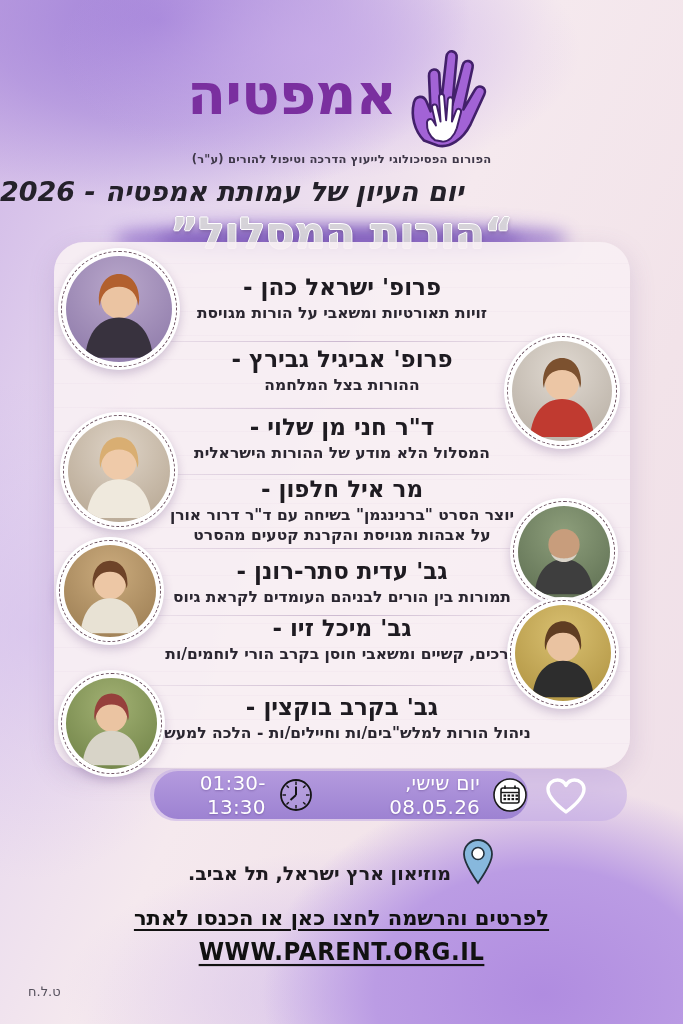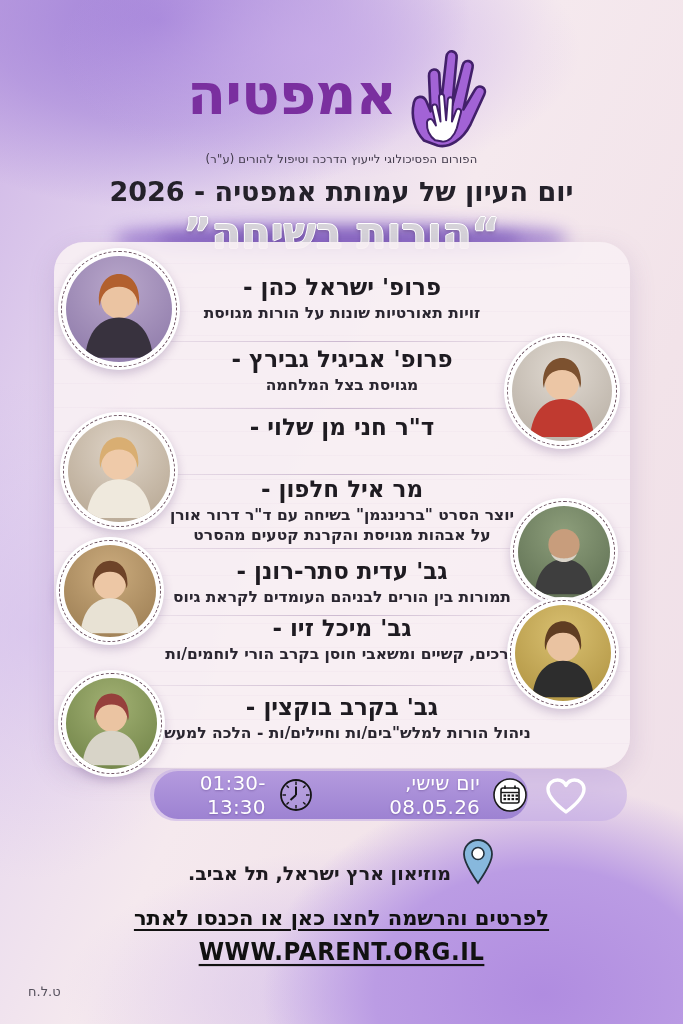--- a/index.html
+++ b/index.html
@@ -16,24 +16,24 @@
   .blob-br2{bottom:-120px;right:-60px;width:680px;height:300px;
     background:radial-gradient(closest-side,rgba(203,180,236,.75),rgba(203,180,236,0));}
   .blob-ml{top:380px;left:-160px;width:380px;height:500px;
     background:radial-gradient(closest-side,rgba(206,184,236,.5),rgba(206,184,236,0));}
 
   
   .logo{position:absolute;top:38px;left:0;right:0;text-align:center;}
   .logo-row{display:flex;justify-content:center;align-items:center;gap:8px;}
   .brand{font-size:57px;font-weight:800;color:#7a2f9f;letter-spacing:-1px;line-height:1;}
   .hands{width:92px;height:112px;}
-  .tagline{margin-top:2px;font-size:11.5px;font-weight:400;color:#3e3748;letter-spacing:.2px;}
-
-  .title{position:absolute;top:176px;left:0;right:0;margin:0;text-align:center;
-    font-size:27px;font-weight:800;color:#24212a;}
+  .tagline{margin-top:2px;font-size:11.5px;font-weight:700;color:#3e3748;letter-spacing:.2px;}
+
+  .title{position:absolute;top:176px;left:0;right:0;margin:0;text-align:left;
+    font-size:27px;font-weight:800;color:#24212a;font-style:italic;}
   .subtitle-wrap{position:absolute;top:204px;left:0;right:0;height:58px;text-align:center;}
   .smear{position:absolute;top:20px;left:116px;width:450px;height:32px;border-radius:40%;
     background:#8a66c8;filter:blur(9px);opacity:.8;}
   .smear2{position:absolute;top:26px;left:160px;width:360px;height:20px;border-radius:40%;
     background:#6f4bb2;filter:blur(7px);opacity:.55;}
   .subtitle{position:relative;margin:0;font-size:43px;font-weight:800;color:#d6d3d9;line-height:58px;
     text-shadow:0 1px 0 #fff,0 -1px 0 #fff,1px 0 0 #fff,-1px 0 0 #fff,0 2px 4px rgba(60,30,90,.45);}
 
   
   .card{position:absolute;left:54px;top:242px;width:576px;height:526px;border-radius:30px;
@@ -109,41 +109,42 @@
       <div class="brand">אמפטיה</div>
     </div>
     <div class="tagline">הפורום הפסיכולוגי לייעוץ הדרכה וטיפול להורים (ע"ר)</div>
   </div>
 
   <h1 class="title">יום העיון של עמותת אמפטיה - 2026</h1>
 
   <div class="subtitle-wrap">
     <div class="smear"></div>
     <div class="smear2"></div>
-    <h2 class="subtitle">“הורות בשיחה”</h2>
+    <h2 class="subtitle">“הורות המסלול”</h2>
   </div>
 
   <div class="card">
     <div class="sep s1"></div>
     <div class="sep s2"></div>
     <div class="sep s3"></div>
     <div class="sep s4"></div>
     <div class="sep s5"></div>
     <div class="sep s6"></div>
 
     <div class="entry e1">
       <div class="sname">פרופ' ישראל כהן -</div>
-      <div class="sdesc">זויות תאורטיות שונות על הורות מגויסת</div>
+      <div class="sdesc">זויות תאורטיות ומשאבי על הורות מגויסת</div>
     </div>
     <div class="entry e2">
       <div class="sname">פרופ' אביגיל גבירץ -</div>
-      <div class="sdesc">מגויסת בצל המלחמה</div>
+      <div class="sdesc">ההורות בצל המלחמה</div>
     </div>
     <div class="entry e3">
       <div class="sname">ד"ר חני מן שלוי -</div>
+      <div class="sdesc">המסלול הלא מודע של ההורות הישראלית</div>
     </div>
     <div class="entry e4">
       <div class="sname">מר איל חלפון -</div>
       <div class="sdesc">יוצר הסרט "ברנינגמן" בשיחה עם ד"ר דרור אורן
 על אבהות מגויסת והקרנת קטעים מהסרט</div>
     </div>
     <div class="entry e5">
       <div class="sname">גב' עדית סתר-רונן -</div>
       <div class="sdesc">תמורות בין הורים לבניהם העומדים לקראת גיוס</div>
     </div>

